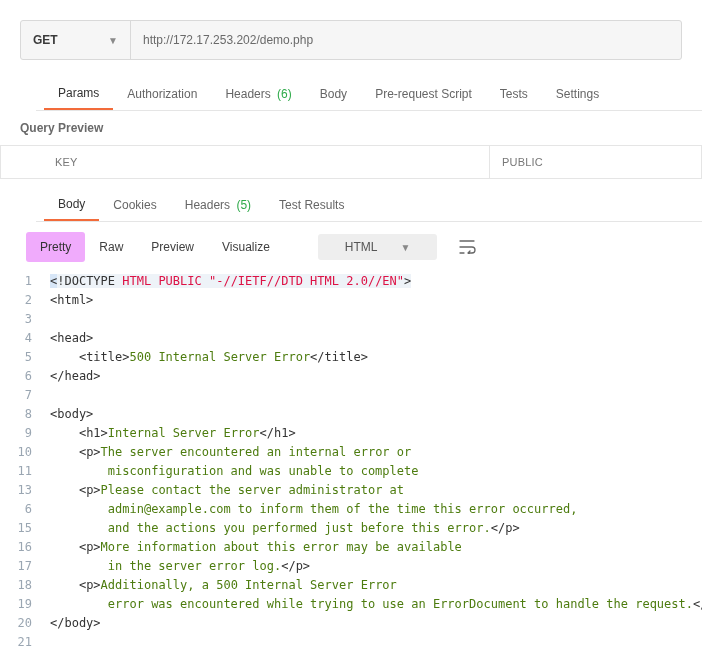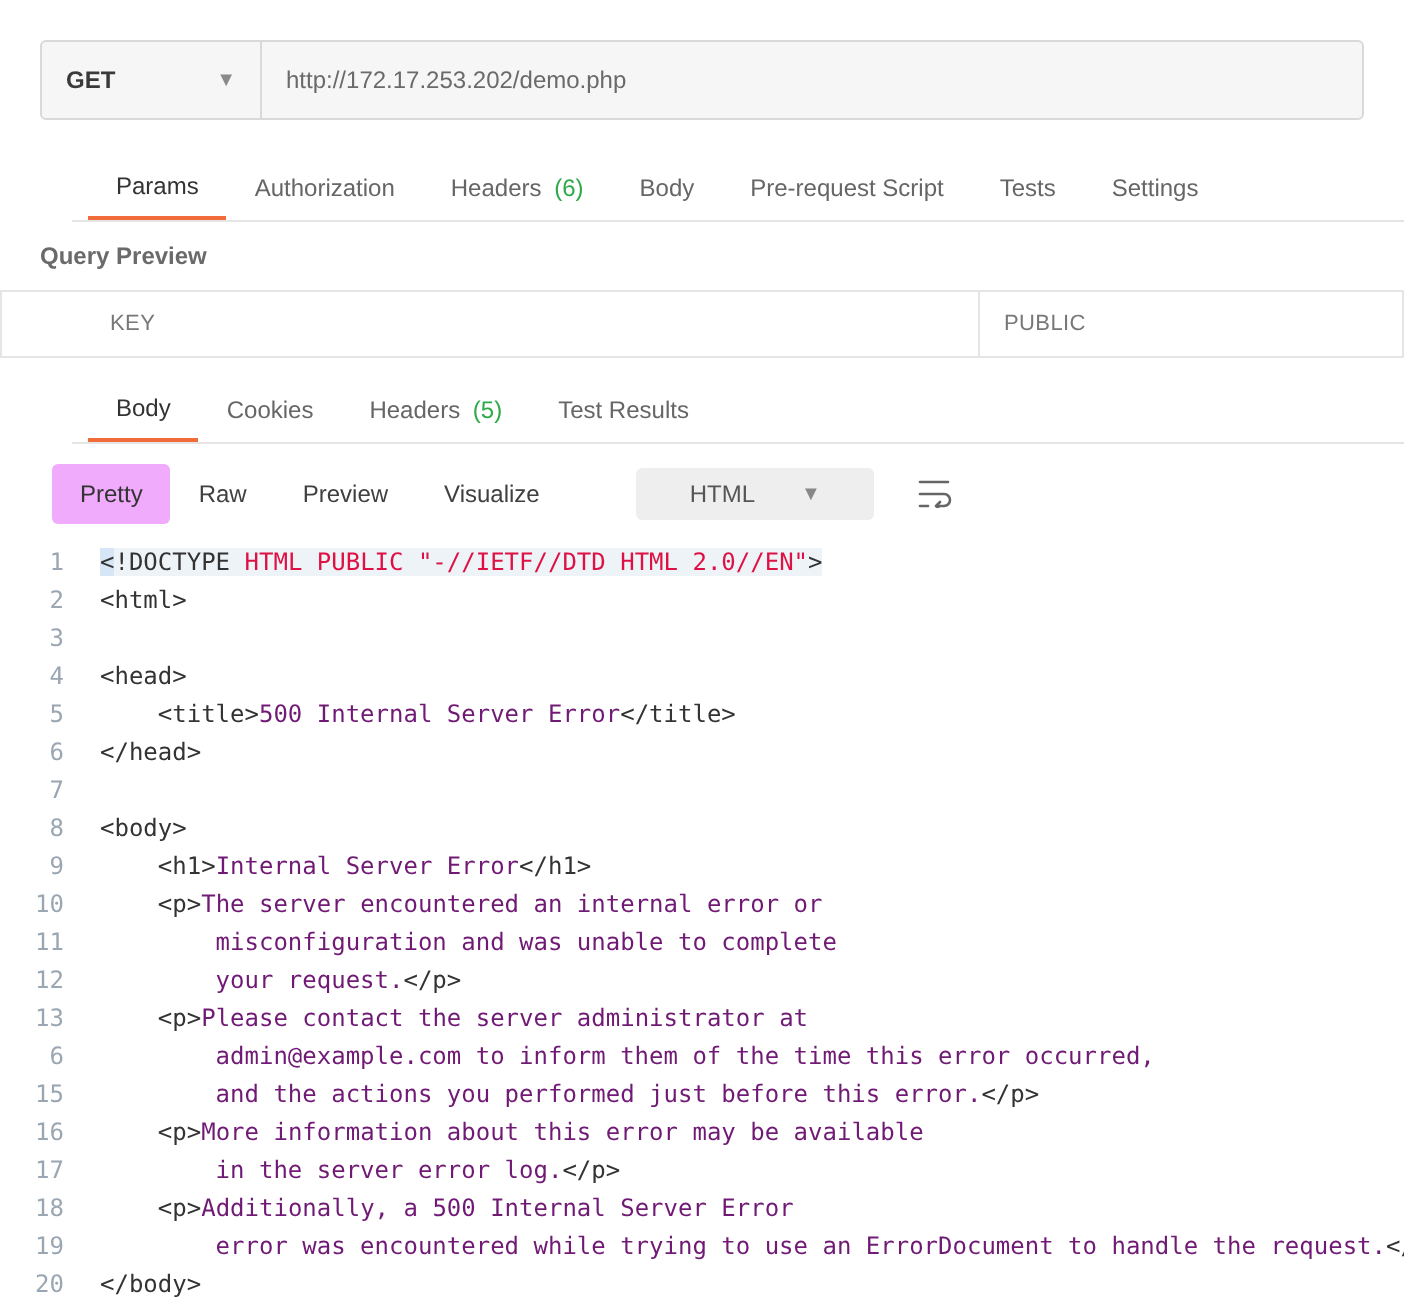--- a/index.html
+++ b/index.html
@@ -141,21 +141,21 @@
     color: #9aa6b2;
     user-select: none;
     flex-shrink: 0;
   }
   .cc {
     white-space: pre;
     color: #333;
   }
   .tok-doctype-kw { color: #d14; }
   .tok-tag { color: #333; }
-  .tok-text { color: #701a75; }
+  .tok-text { color: #4d7c0f; }
   .hl { background: #eef3f8; }
   .hl-caret { background: #d7e6f7; }
 </style>
 </head>
 <body>
 
 <div class="request-bar">
   <div class="method-select">
     <span>GET</span>
     <span class="caret">▼</span>
@@ -249,24 +249,20 @@
     </div>
     <div class="code-line">
       <div class="ln">10</div>
       <div class="cc">    <span class="tok-tag">&lt;p&gt;</span><span class="tok-text">The server encountered an internal error or</span></div>
     </div>
     <div class="code-line">
       <div class="ln">11</div>
       <div class="cc">        <span class="tok-text">misconfiguration and was unable to complete</span></div>
     </div>
     <div class="code-line">
-      <div class="ln">12</div>
-      <div class="cc">        <span class="tok-text">your request.</span><span class="tok-tag">&lt;/p&gt;</span></div>
-    </div>
-    <div class="code-line">
       <div class="ln">13</div>
       <div class="cc">    <span class="tok-tag">&lt;p&gt;</span><span class="tok-text">Please contact the server administrator at</span></div>
     </div>
     <div class="code-line">
       <div class="ln">6</div>
       <div class="cc">        <span class="tok-text">admin@example.com to inform them of the time this error occurred,</span></div>
     </div>
     <div class="code-line">
       <div class="ln">15</div>
       <div class="cc">        <span class="tok-text">and the actions you performed just before this error.</span><span class="tok-tag">&lt;/p&gt;</span></div>

